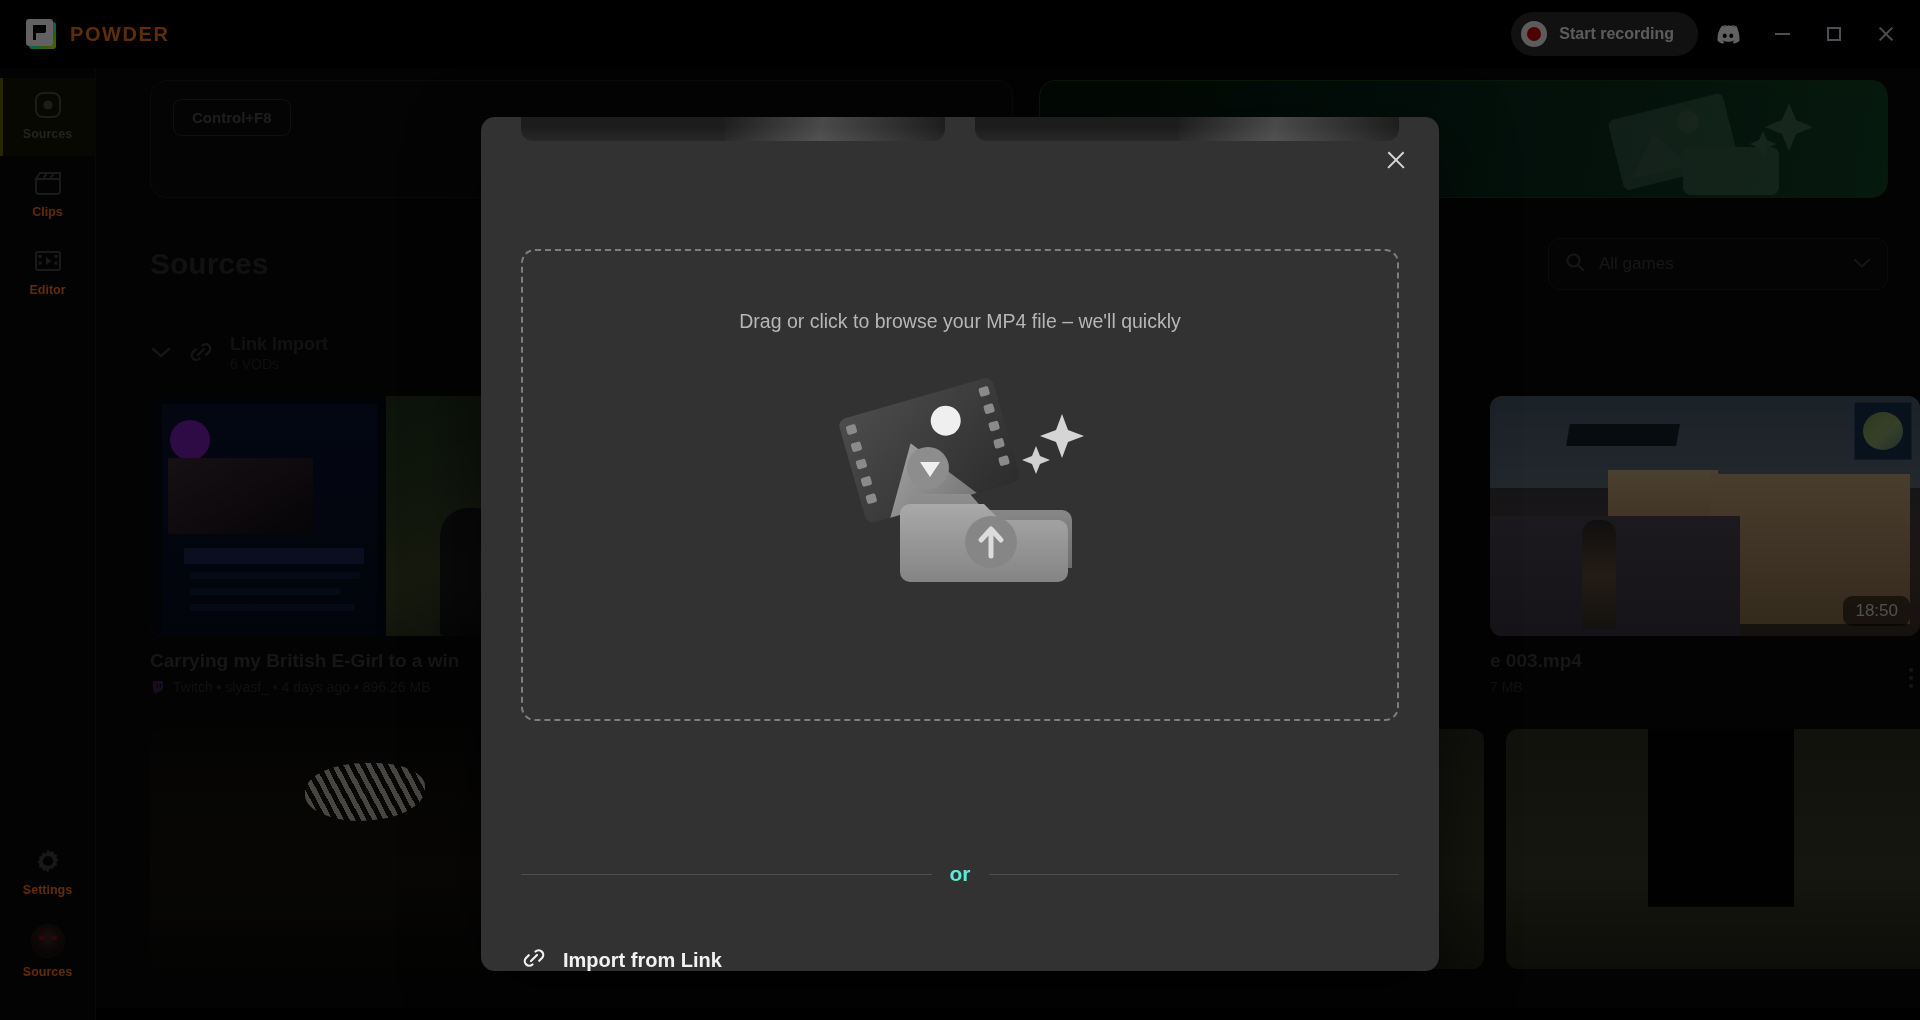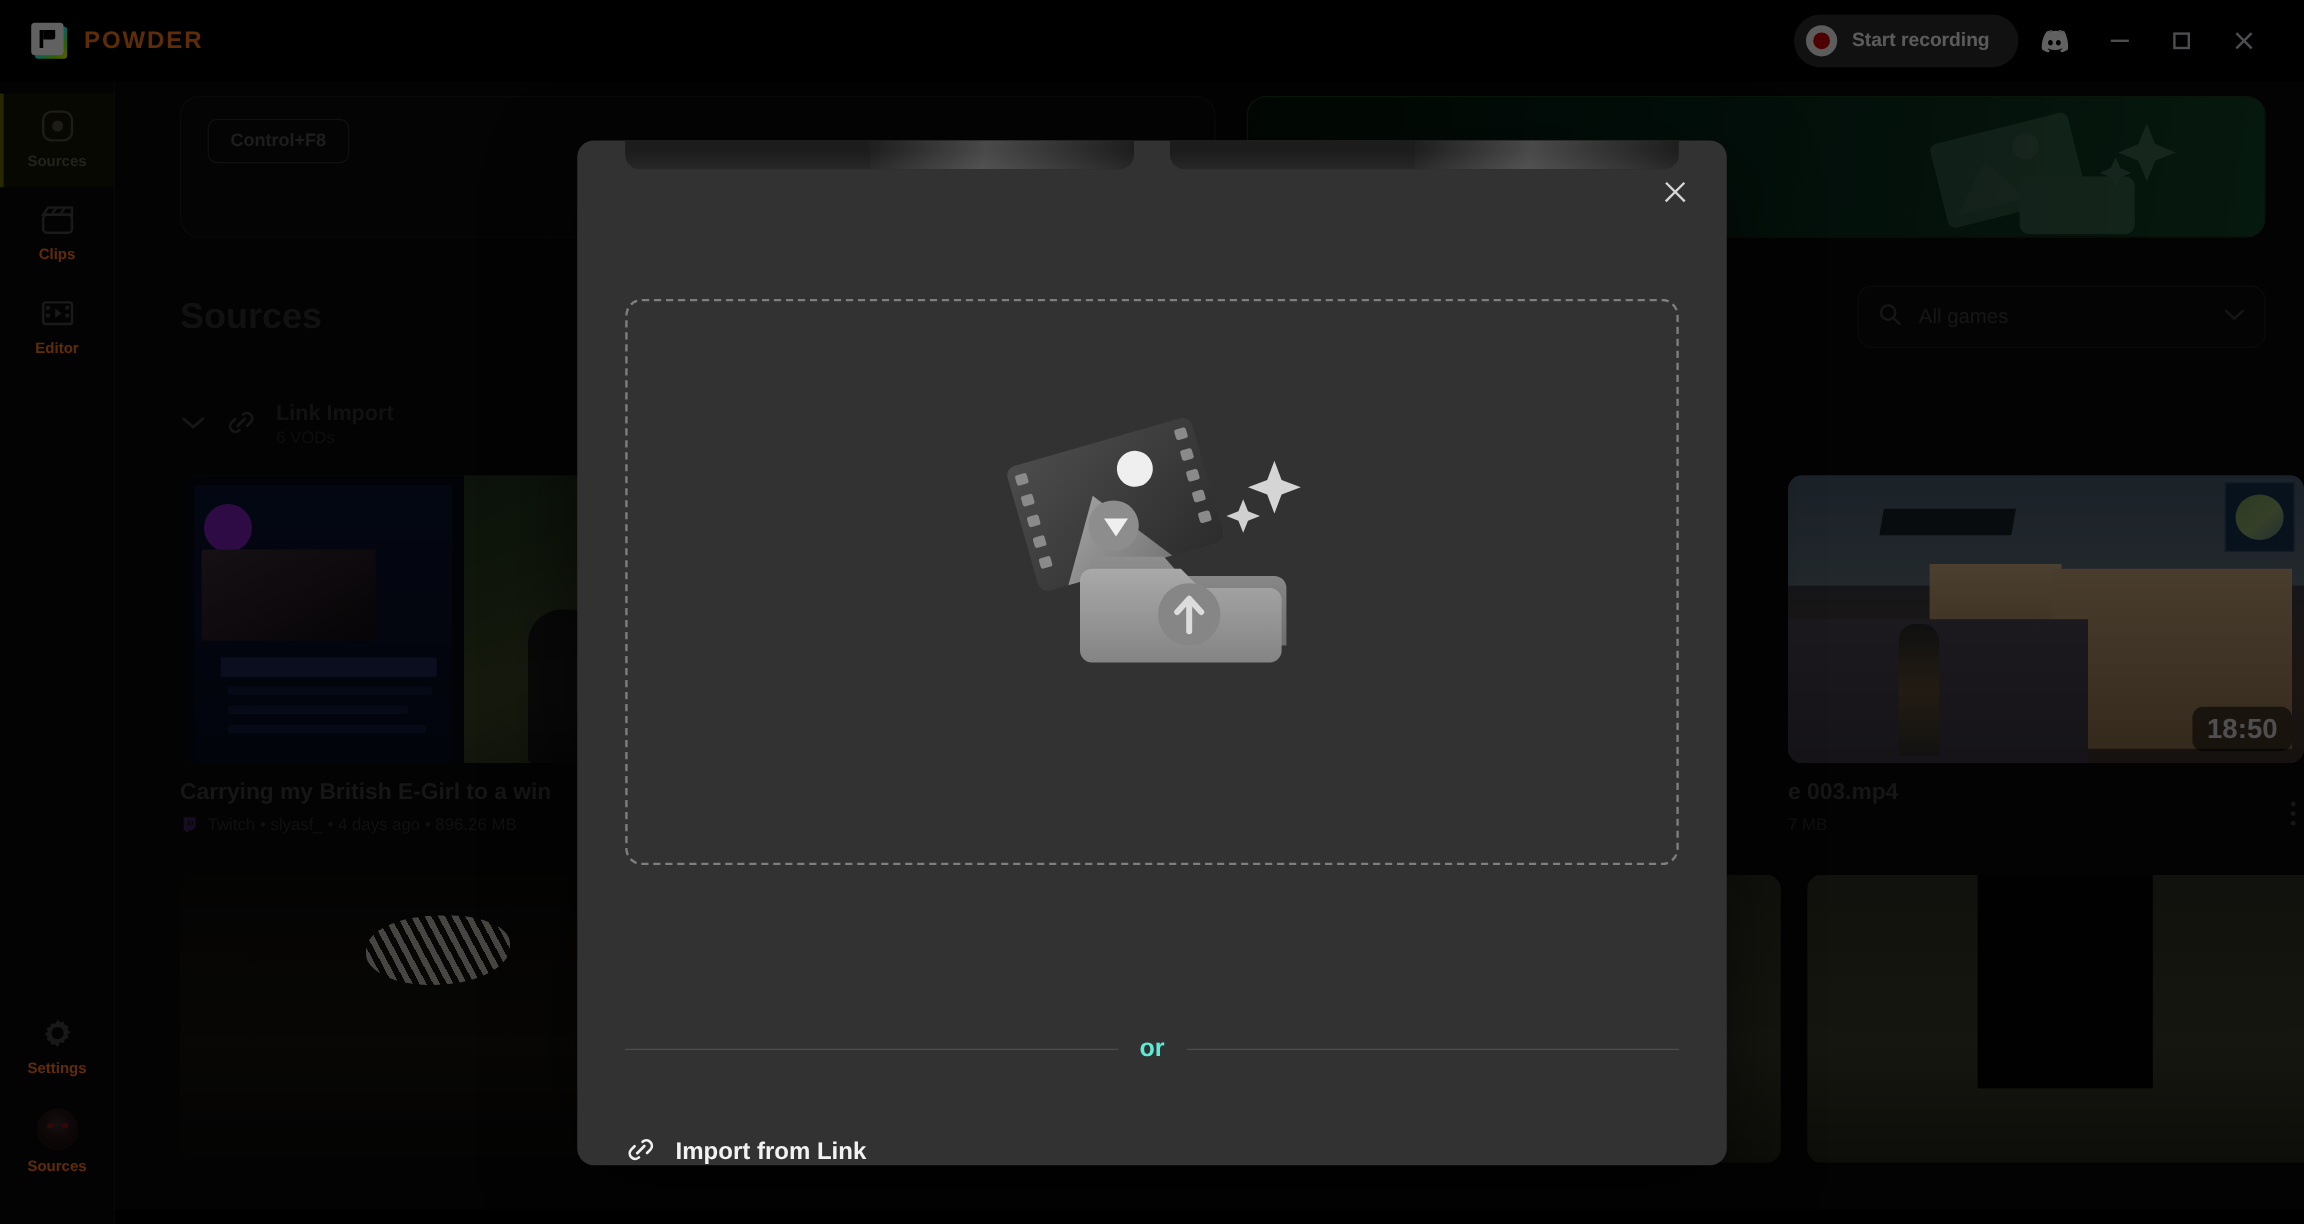--- a/index.html
+++ b/index.html
@@ -32,21 +32,21 @@
   .logo-glyph::before {
     content: ""; position: absolute; left: 0; top: 0; width: 3px; height: 15px; background: #000;
   }
   .logo-glyph::after {
     content: ""; position: absolute; left: 3px; top: 0; width: 10px; height: 8px;
     background: #000; border-bottom-right-radius: 2px;
   }
   .brand-name { color: #f97316; font-size: 20px; font-weight: 700; letter-spacing: 1.6px; }
 
   .titlebar-right {
-    margin-left: auto; display: flex; align-items: center; gap: 4px; padding-right: 26px;
+    margin-left: auto; display: flex; align-items: center; gap: 4px; padding-right: 10px;
   }
   .rec-btn {
     display: flex; align-items: center; gap: 12px;
     background: #2f2f2f; border-radius: 22px;
     height: 44px; padding: 0 24px 0 10px; border: none; cursor: pointer;
   }
   .rec-dot-outer {
     width: 26px; height: 26px; border-radius: 50%; background: #f2f2f2;
     display: flex; align-items: center; justify-content: center;
   }
@@ -162,21 +162,21 @@
   .vthumb {
     width: 430px; height: 240px; border-radius: 12px; overflow: hidden;
     position: relative; background: #0a0a0a;
   }
   .vtitle { color: #3c3c3c; font-size: 19px; font-weight: 700; margin-top: 14px; white-space: nowrap; overflow: hidden; }
   .vmeta { display: flex; align-items: center; gap: 8px; margin-top: 7px; }
   .vmeta-text { color: #2c2c2c; font-size: 14px; white-space: nowrap; }
   .twitch-badge { width: 15px; height: 15px; position: relative; flex: 0 0 auto; }
   .dur-badge {
     position: absolute; right: 10px; bottom: 10px; background: rgba(0,0,0,.55);
-    border-radius: 9px; padding: 5px 12px; color: #cfcfcf; font-size: 23px; font-weight: 700;
+    border-radius: 9px; padding: 5px 12px; color: #cfcfcf; font-size: 17px; font-weight: 400;
   }
   .kebab {
     position: absolute; right: -2px; bottom: 2px; width: 22px; height: 30px;
     display: flex; flex-direction: column; align-items: center; justify-content: center; gap: 4px;
   }
   .kebab i { width: 4px; height: 4px; border-radius: 50%; background: #3a3a3a; display: block; }
 
   
   .art-voice {
     position: absolute; inset: 0;
@@ -541,20 +541,21 @@
       <div class="clipped-tab">
           <span class="glint"></span>
         </div>
     </div>
 
     <div class="modal-close">
         <span></span>
       </div>
 
     <div class="dropzone">
+      <div class="dz-line">Drag or click to browse your MP4 file – we'll quickly</div>
 
       <div class="dz-art">
         <svg width="260" height="210" viewBox="0 0 260 210" aria-hidden="true">
           <defs>
             <linearGradient id="gFilm" x1="0" y1="0" x2="1" y2="1">
               <stop offset="0%" stop-color="#4c4c4c"></stop>
                 <stop offset="100%" stop-color="#2c2c2c"></stop>
             </linearGradient>
             <linearGradient id="gFolderBack" x1="0" y1="0" x2="0" y2="1">
               <stop offset="0%" stop-color="#8e8e8e"></stop>

